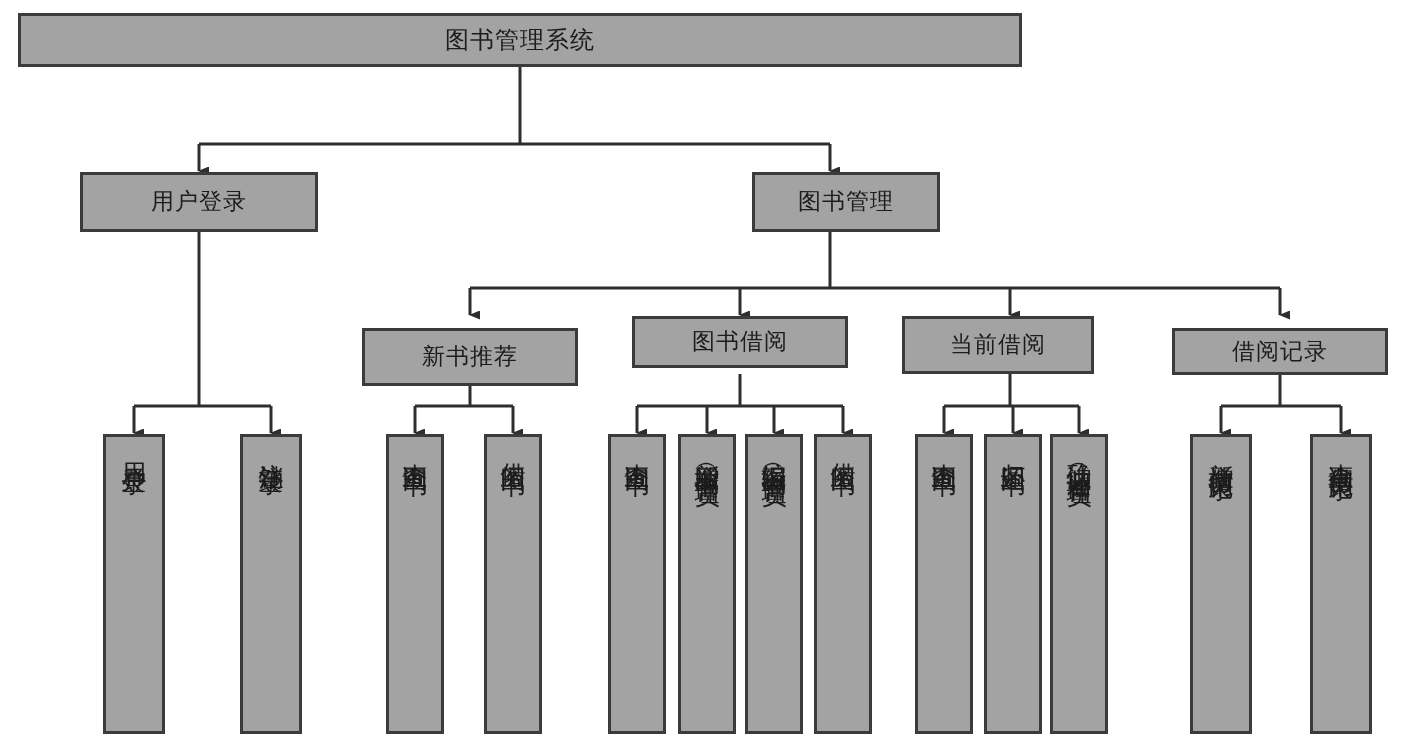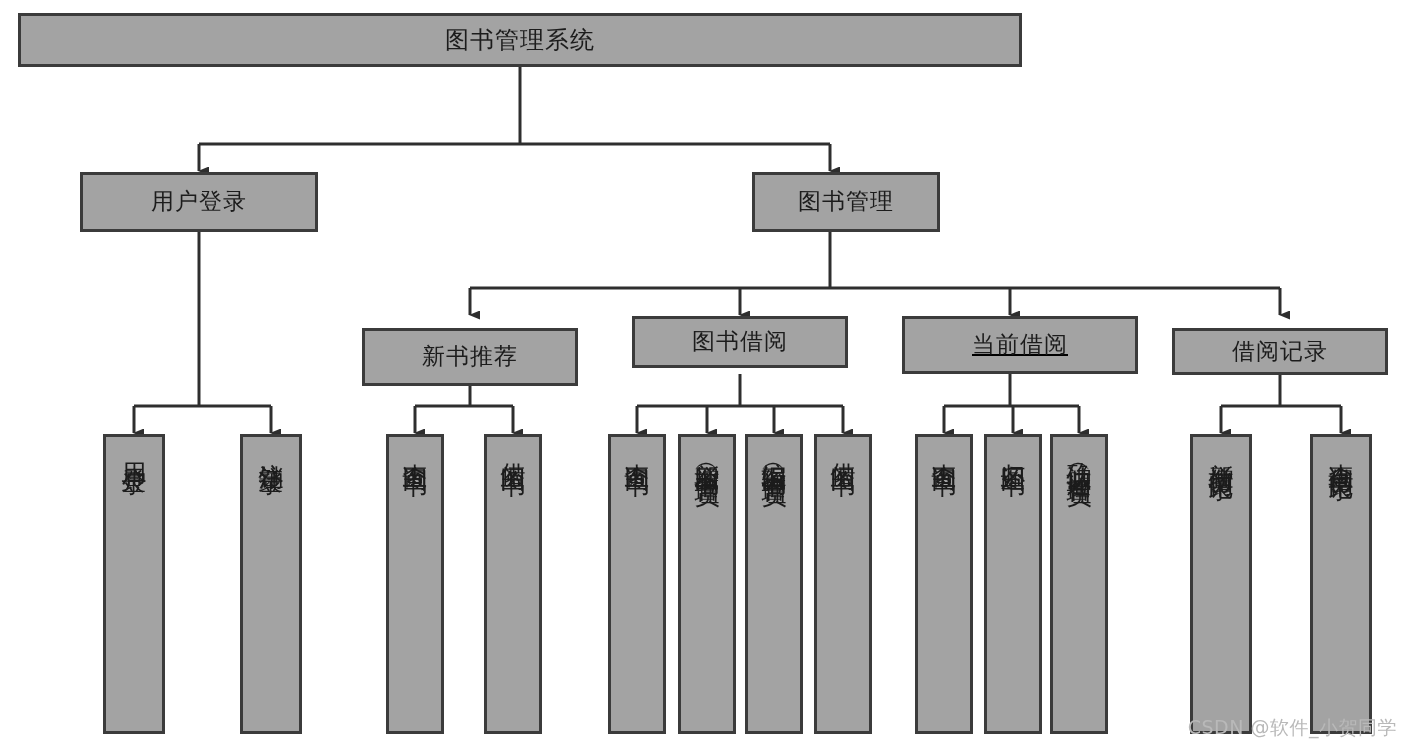--- a/index.html
+++ b/index.html
@@ -130,21 +130,21 @@
       </div>
       <div class="node horiz" style="left: 752px; top: 172px; width: 188px; height: 60px;">
         <span class="node-label">图书管理</span>
       </div>
       <div class="node horiz" style="left: 362px; top: 316px; width: 216px; height: 58px; margin-top: 12px;">
         <span class="node-label">新书推荐</span>
       </div>
       <div class="node horiz" style="left: 632px; top: 316px; width: 216px; height: 52px;">
         <span class="node-label">图书借阅</span>
       </div>
-      <div class="node horiz" style="left: 902px; top: 316px; width: 236px; height: 58px; text-decoration: underline;">
+      <div class="node horiz" style="left: 902px; top: 316px; width: 192px; height: 58px;">
         <span class="node-label">当前借阅</span>
       </div>
       <div class="node horiz" style="left: 1172px; top: 316px; width: 216px; height: 47px; margin-top: 12px;">
         <span class="node-label">借阅记录</span>
       </div>
       <div class="node vert" style="left: 103px; top: 434px; width: 62px; height: 300px;">
         <span class="node-label">用户登录</span>
       </div>
       <div class="node vert" style="left: 240px; top: 434px; width: 62px; height: 300px;">
         <span class="node-label">注销登录</span>
@@ -177,14 +177,13 @@
         <span class="node-label">确认归还（管理员）</span>
       </div>
       <div class="node vert" style="left: 1190px; top: 434px; width: 62px; height: 300px;">
         <span class="node-label">新增借阅记录</span>
       </div>
       <div class="node vert" style="left: 1310px; top: 434px; width: 62px; height: 300px;">
         <span class="node-label">查询借阅记录</span>
       </div>
     </div>
 
-  <div class="watermark">CSDN @软件_小贺同学</div>
 </div>
 
 </body></html>

